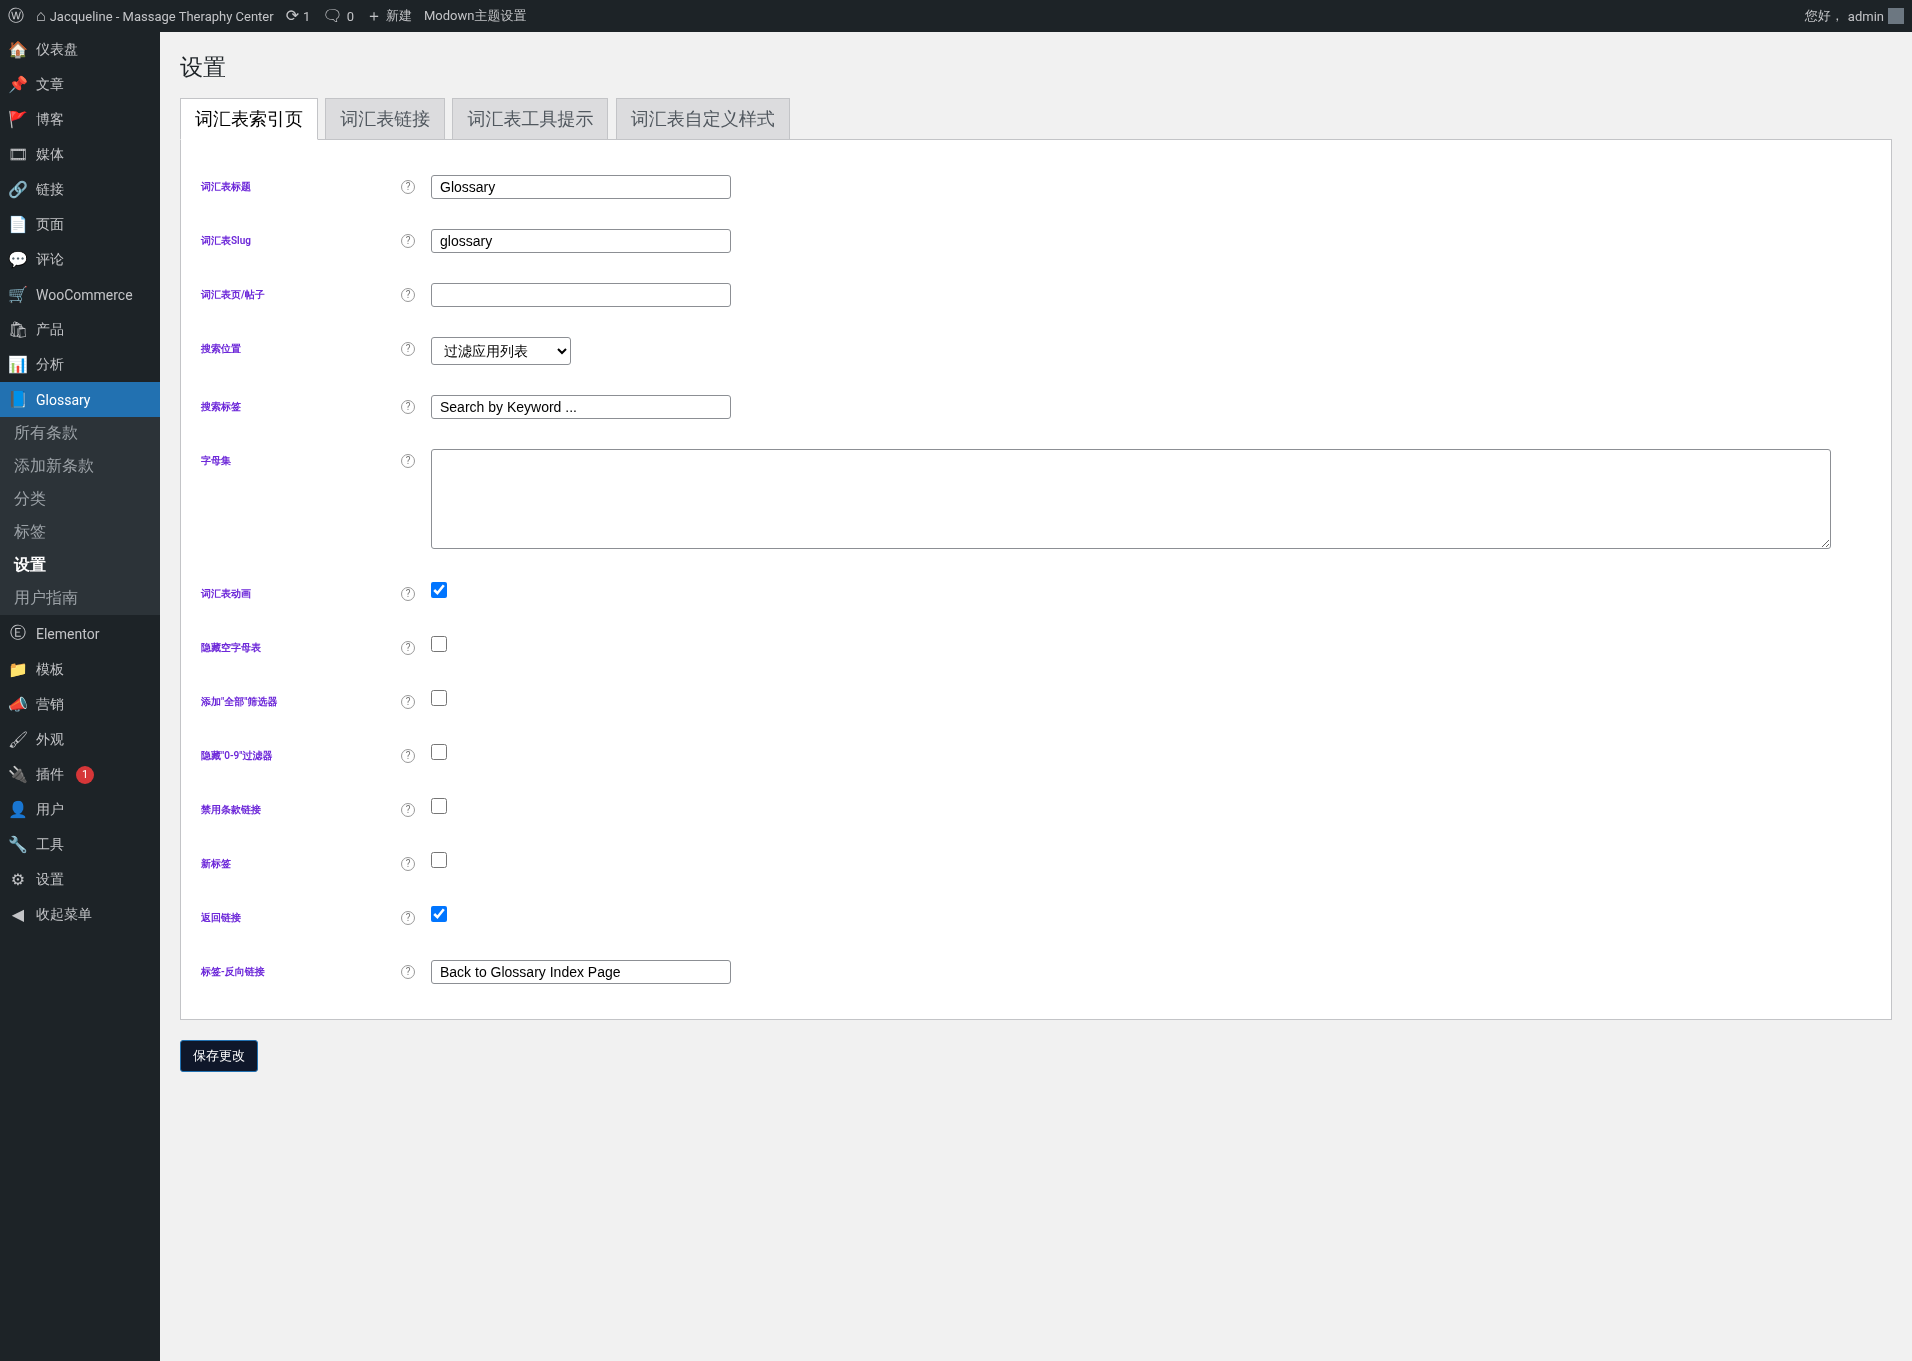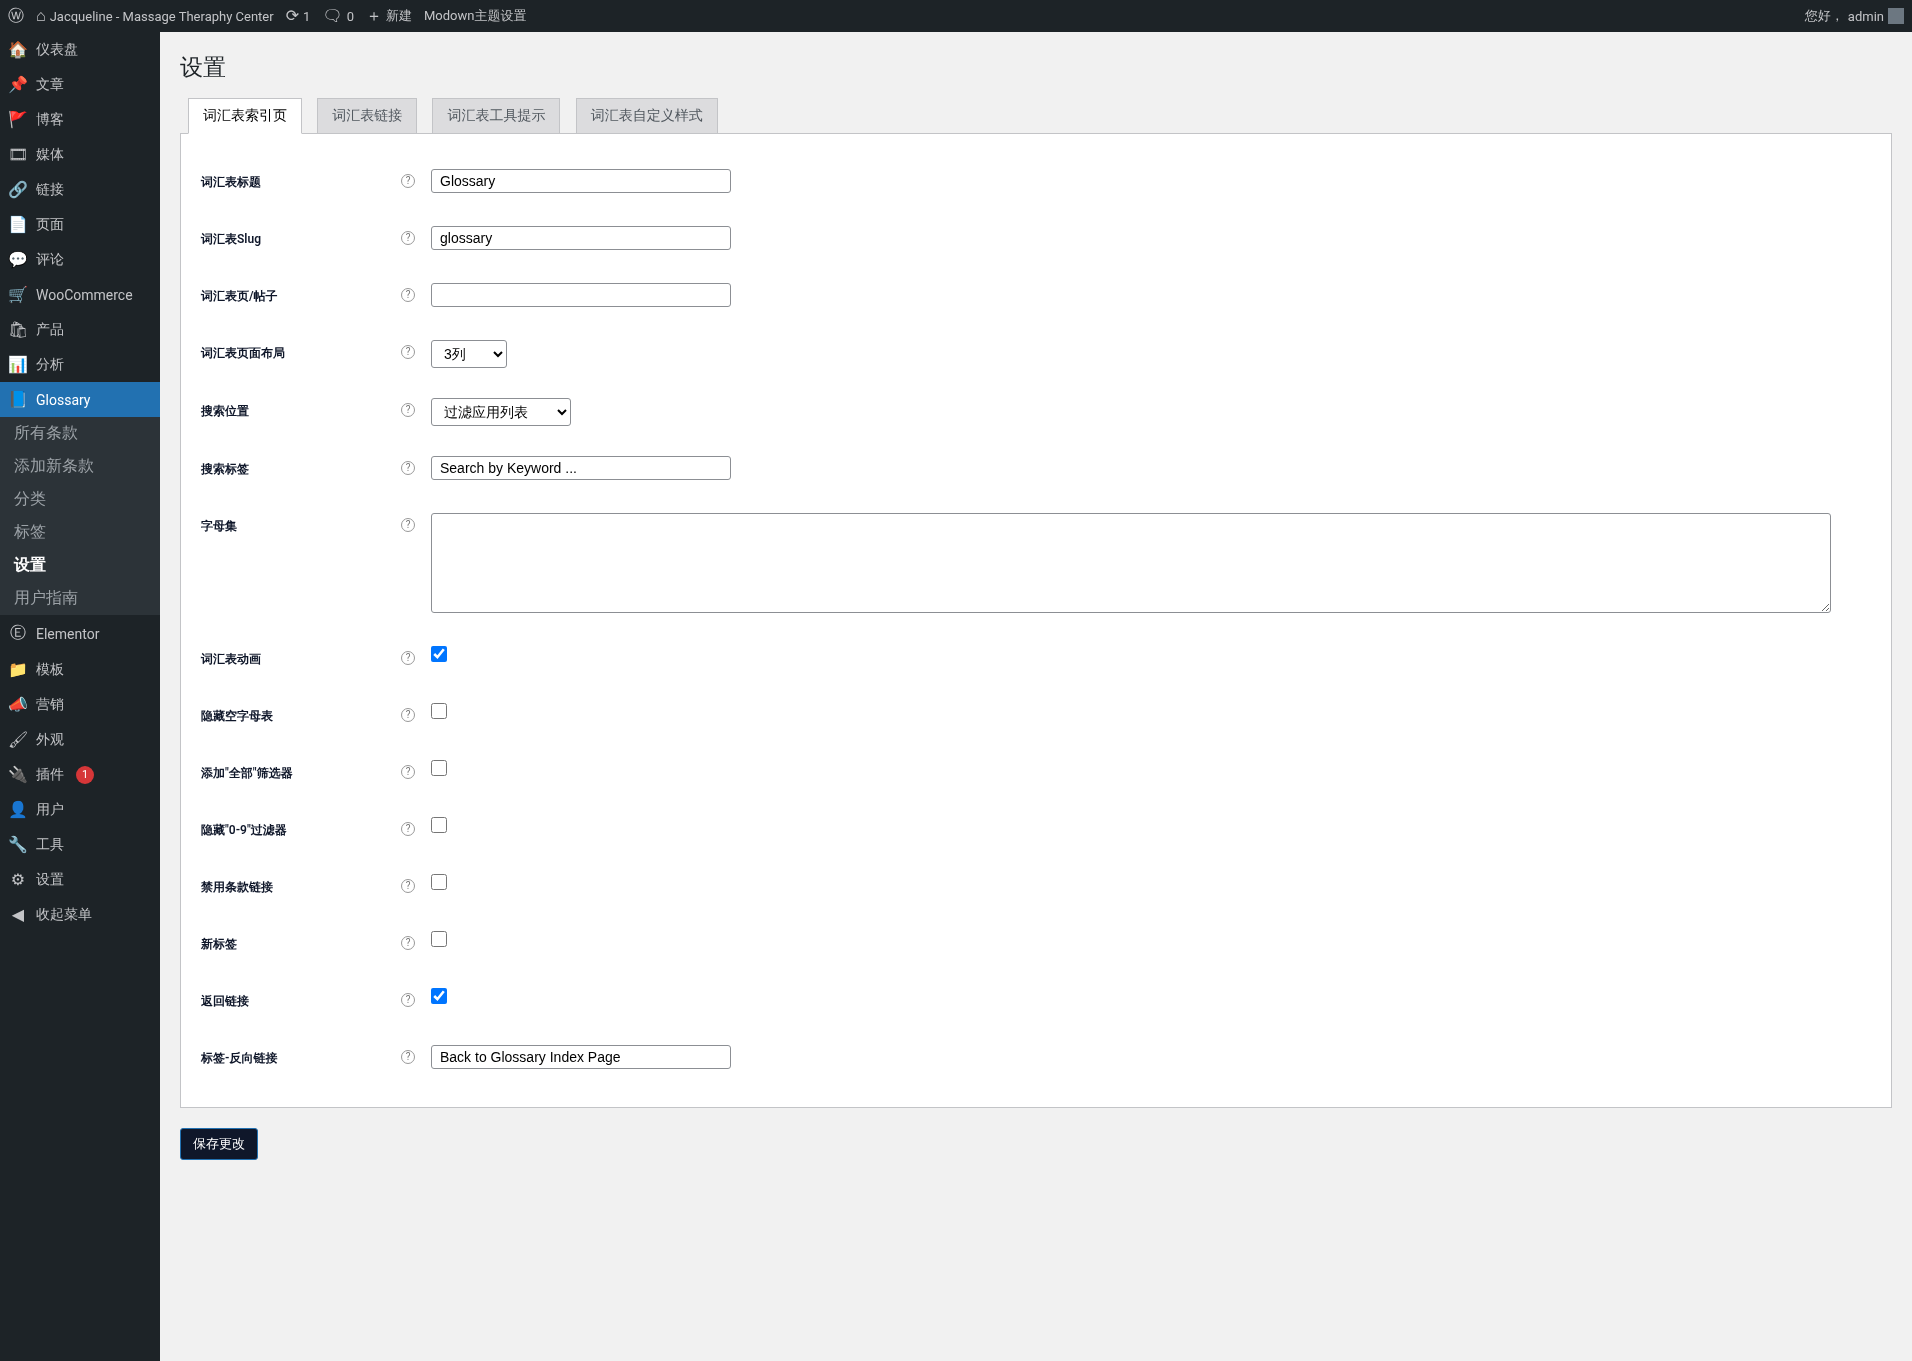--- a/index.html
+++ b/index.html
@@ -23,27 +23,27 @@
 #adminmenu .submenu .sub-item { padding: 6px 12px 6px 14px; cursor: pointer; color: #9ca2a7; font-size: 16px; }
 #adminmenu .submenu .sub-item.current { color: #fff; font-weight: 600; }
 #adminmenu .update-badge { display: inline-block; background: #d63638; color: #fff; border-radius: 9px; min-width: 18px; height: 18px; line-height: 18px; text-align: center; font-size: 11px; padding: 0 5px; margin-left: 4px; }
 
 
 #wpcontent { margin-left: 160px; padding-top: 32px; }
 #wpbody { padding: 10px 20px 40px 20px; }
 h1.page-title { font-size: 23px; font-weight: 400; margin: 10px 0 15px 0; color: #1d2327; }
 
 .nav-tab-wrapper { border-bottom: 1px solid #c3c4c7; margin: 0; padding: 0; }
-.nav-tab { display: inline-block; padding: 8px 14px; background: #dcdcde; border: 1px solid #c3c4c7; border-bottom: none; margin: 0 4px -1px 8px; color: #50575e; cursor: pointer; font-size: 14px; }
+.nav-tab { display: inline-block; padding: 8px 14px; background: #dcdcde; border: 1px solid #c3c4c7; border-bottom: none; margin: 0 4px -1px 0; color: #50575e; cursor: pointer; font-size: 18px; }
 .nav-tab.active { background: #fff; border-bottom: 1px solid #fff; color: #000; }
 
 .settings-panel { background: #fff; border: 1px solid #c3c4c7; border-top: none; padding: 20px; }
 .form-table { width: 100%; border-collapse: collapse; }
 .form-table tr { }
-.form-table th { text-align: left; padding: 20px 10px 20px 0; width: 200px; vertical-align: top; font-weight: 600; font-size: 12px; color: #0f172a; }
+.form-table th { text-align: left; padding: 20px 10px 20px 0; width: 200px; vertical-align: top; font-weight: 600; font-size: 10px; color: #6d28d9; }
 .form-table td.help-col { width: 20px; vertical-align: top; padding-top: 18px; }
 .form-table td.field-col { vertical-align: top; padding: 15px 10px; }
 .help-icon { display: inline-block; width: 14px; height: 14px; border: 1px solid #999; border-radius: 50%; text-align: center; line-height: 12px; font-size: 10px; color: #777; cursor: help; }
 input[type=text] { padding: 3px 8px; border: 1px solid #8c8f94; border-radius: 3px; min-width: 300px; font-size: 14px; background: #fff; }
 textarea { width: 100%; max-width: 1400px; min-height: 100px; padding: 6px 8px; border: 1px solid #8c8f94; border-radius: 3px; resize: both; }
 select { padding: 2px 24px 2px 8px; border: 1px solid #8c8f94; border-radius: 3px; background: #fff; font-size: 14px; min-height: 28px; }
 input[type=checkbox] { width: 16px; height: 16px; cursor: pointer; }
 
 .button-primary { background: #0f172a; color: #fff; border: 1px solid #2271b1; border-radius: 3px; padding: 6px 12px; font-size: 13px; cursor: pointer; margin-top: 20px; }
 </style>
@@ -199,25 +199,20 @@
           <th>词汇表Slug</th>
           <td class="help-col"><span class="help-icon">?</span></td>
           <td class="field-col"><input type="text" value="glossary" style=""></td>
         </tr>
         <tr>
           <th>词汇表页/帖子</th>
           <td class="help-col"><span class="help-icon">?</span></td>
           <td class="field-col"><input type="text" value="" style=""></td>
         </tr>
         <tr>
-          <th>词汇表页面布局</th>
-          <td class="help-col"><span class="help-icon">?</span></td>
-          <td class="field-col"><select><option>3列</option></select></td>
-        </tr>
-        <tr>
           <th>搜索位置</th>
           <td class="help-col"><span class="help-icon">?</span></td>
           <td class="field-col"><select style="min-width:140px"><option>过滤应用列表</option></select></td>
         </tr>
         <tr>
           <th>搜索标签</th>
           <td class="help-col"><span class="help-icon">?</span></td>
           <td class="field-col"><input type="text" value="Search by Keyword ..." style=""></td>
         </tr>
         <tr>

